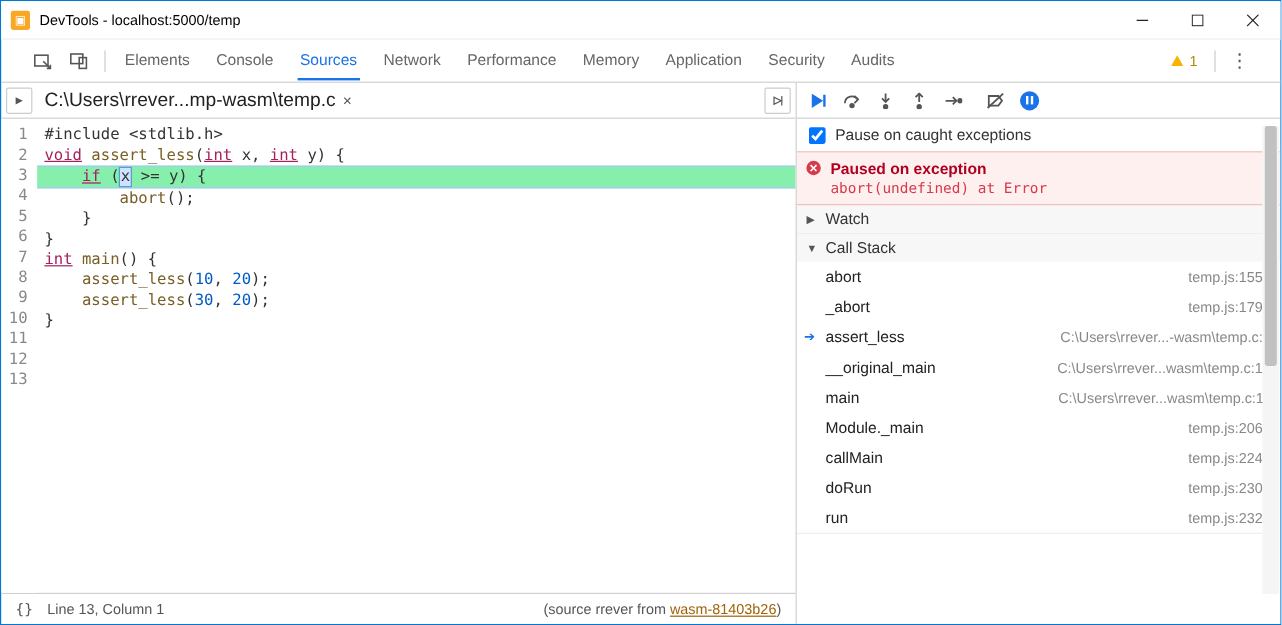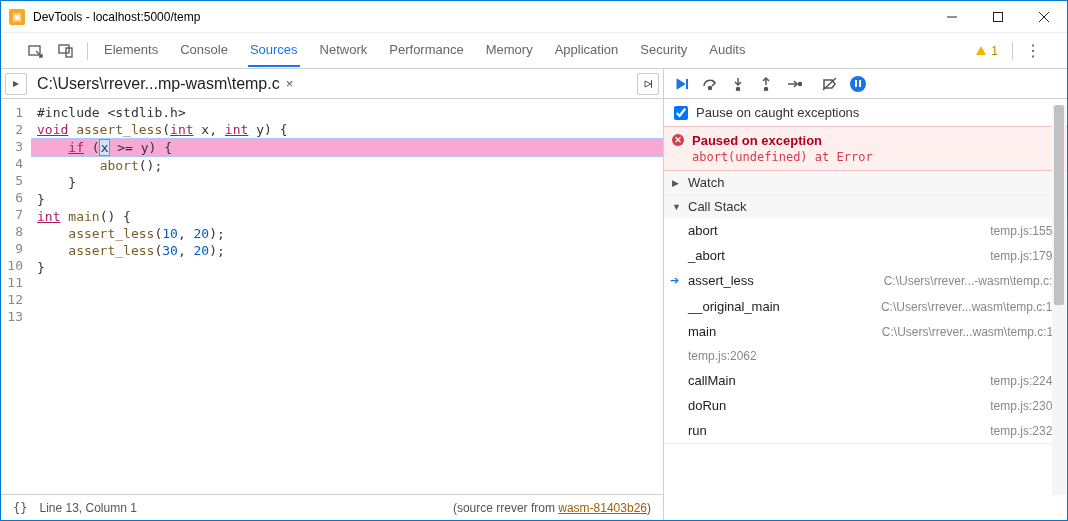--- a/index.html
+++ b/index.html
@@ -21,21 +21,21 @@
 .file-row .run-icon { width: 22px; height: 22px; display: flex; align-items: center; justify-content: center; color: #555; border: 1px solid #ccc; border-radius: 2px; margin-right: 10px; }
 .file-row .filepath { font-size: 16px; color: #222; }
 .file-row .close-x { margin-left: 6px; font-size: 13px; color: #555; cursor: pointer; }
 .file-row .spacer { flex: 1; }
 .file-row .goto-icon { width: 22px; height: 22px; display: flex; align-items: center; justify-content: center; color: #555; border: 1px solid #ccc; border-radius: 2px; }
 .editor-pane { width: 663px; display: flex; flex-direction: column; overflow: hidden; border-right: 1px solid #d0d0d0; }
 .editor { flex: 1; display: flex; overflow: auto; font-family: Consolas, Menlo, monospace; font-size: 13px; line-height: 17px; position: relative; }
 .gutter { text-align: right; color: #888; padding: 5px 8px 5px 4px; user-select: none; background: #fff; min-width: 30px; }
 .code { padding: 5px 0; flex: 1; white-space: pre; }
 .code .line { padding: 0 6px; }
-.code .hl { background: #f9a8d4; border-top: 1px solid #a8c7fa; border-bottom: 1px solid #a8c7fa; }
+.code .hl { background: #86efac; border-top: 1px solid #a8c7fa; border-bottom: 1px solid #a8c7fa; }
 .code .box { background: #cfe2ff; outline: 1px solid #5b9bd5; padding: 0 1px; }
 .kw { color: #a71d5d; text-decoration: underline; }
 .fn { color: #795e26; }
 .nm { color: #005cc5; }
 .statusbar { height: 26px; border-top: 1px solid #d0d0d0; display: flex; align-items: center; padding: 0 12px; font-size: 12px; color: #555; }
 .statusbar .left { display: flex; align-items: center; gap: 12px; }
 .statusbar .right { margin-left: auto; }
 .statusbar a { color: #a16207; text-decoration: underline; }
 .debug-pane { flex: 1; display: flex; flex-direction: column; overflow: hidden; }
 .debug-toolbar { height: 30px; display: flex; align-items: center; border-bottom: 1px solid #d0d0d0; gap: 8px; padding: 0 8px; }
@@ -265,20 +265,21 @@
               </div>
               <div class="frame stack2">
                 <span class="fname">__original_main</span>
                 <span class="floc">C:\Users\rrever...wasm\temp.c:10</span>
               </div>
               <div class="frame">
                 <span class="fname">main</span>
                 <span class="floc">C:\Users\rrever...wasm\temp.c:11</span>
               </div>
               <div class="frame">
+                <span class="fname">Module._main</span>
                 <span class="floc">temp.js:2062</span>
               </div>
               <div class="frame">
                 <span class="fname">callMain</span>
                 <span class="floc">temp.js:2249</span>
               </div>
               <div class="frame">
                 <span class="fname">doRun</span>
                 <span class="floc">temp.js:2308</span>
               </div>

